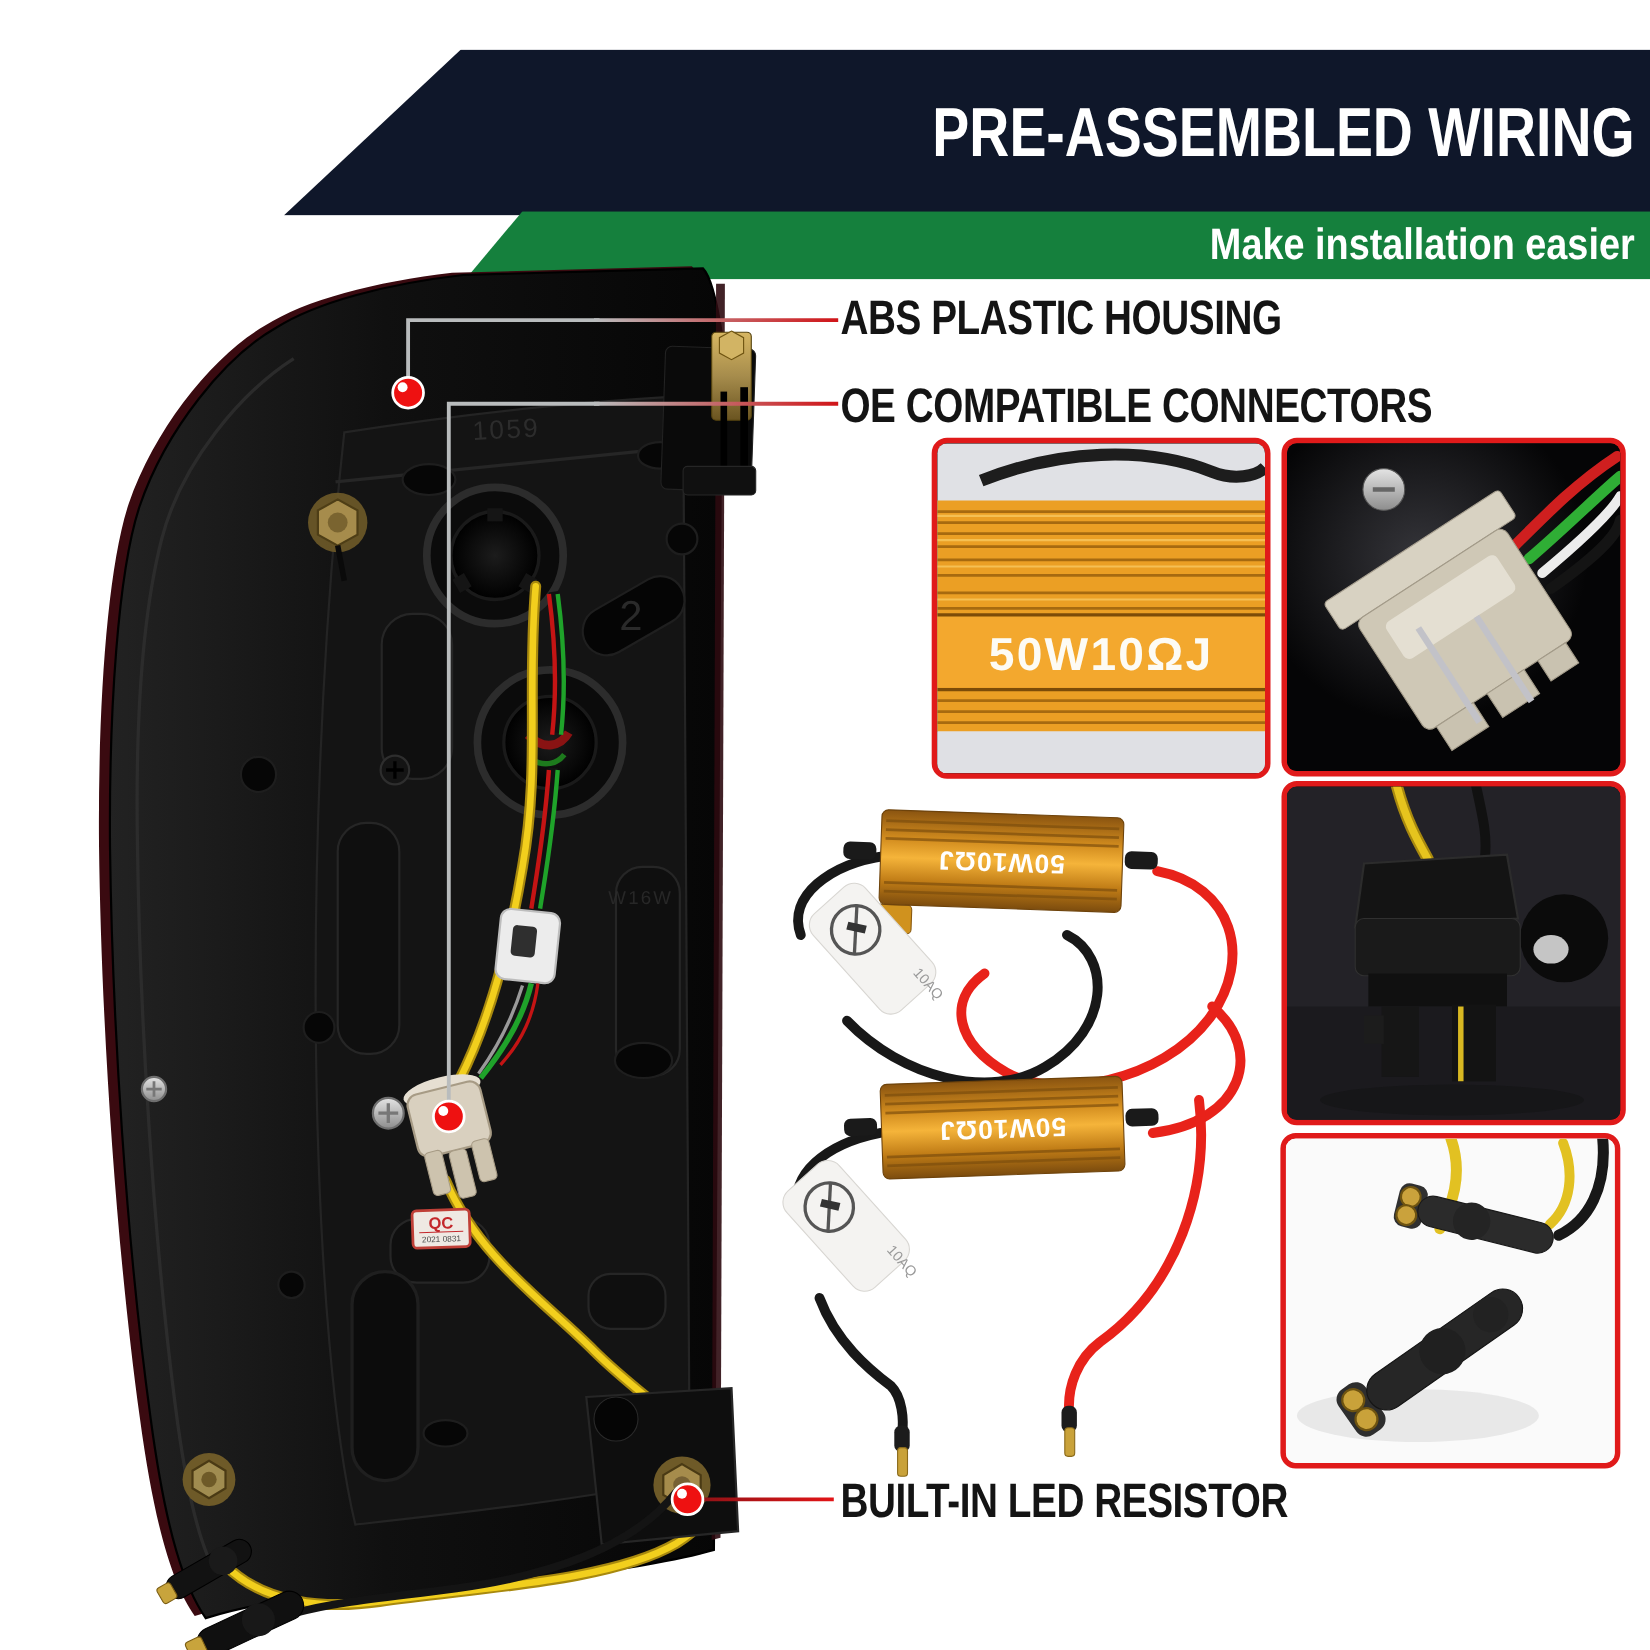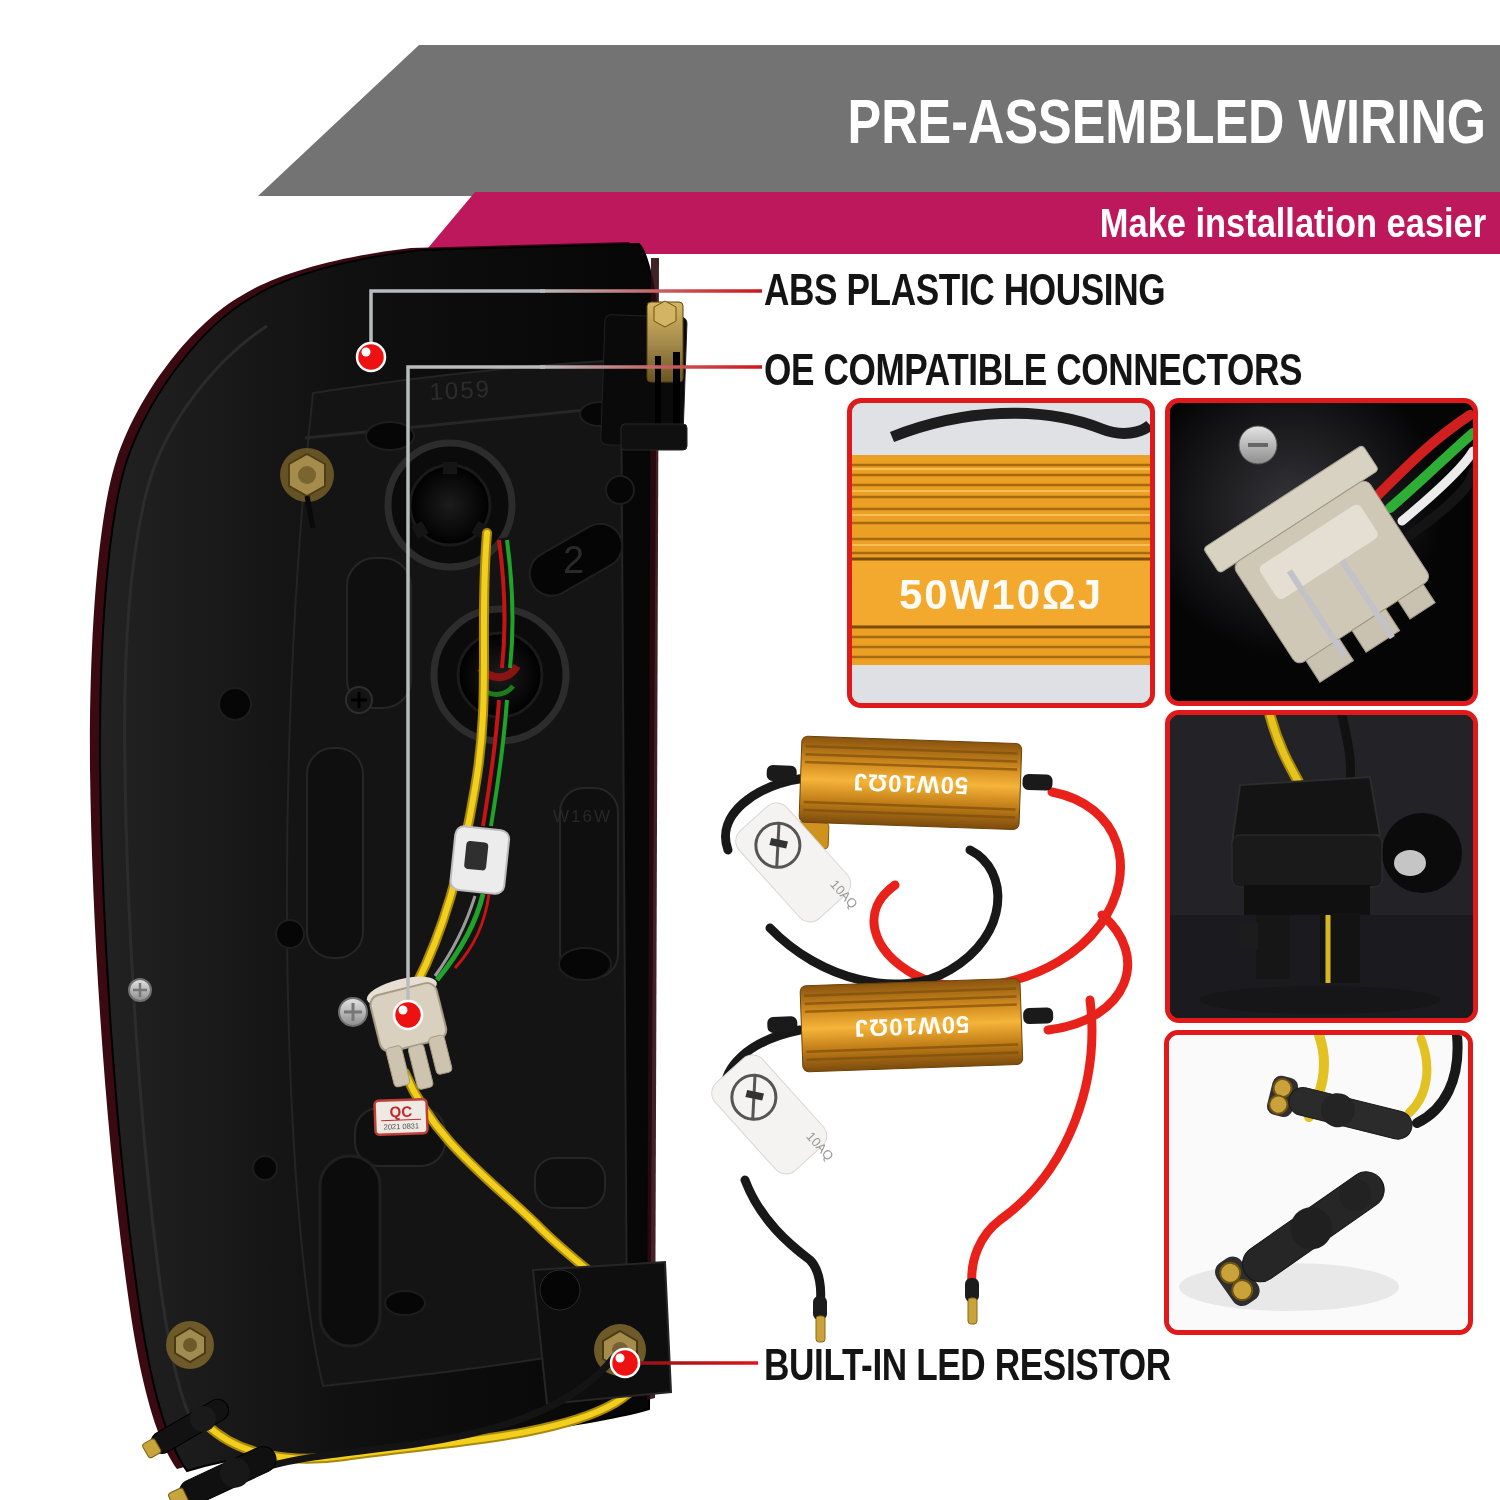--- a/index.html
+++ b/index.html
@@ -1,22 +1,22 @@
 <!DOCTYPE html>
 <html><head>
 <meta charset="utf-8">
 <style>
   html,body{margin:0;padding:0;background:#fff;}
   body{width:1500px;height:1500px;position:relative;overflow:hidden;
        font-family:"Liberation Sans",sans-serif;}
   .abs{position:absolute;}
   
-  #red-band{left:150px;top:45px;width:1350px;height:151px;background:#737373;
+  #red-band{left:150px;top:45px;width:1350px;height:151px;background:#0f172a;
             clip-path:polygon(269px 0,1350px 0,1350px 100%,108px 100%);}
-  #gray-band{left:370px;top:192px;width:1130px;height:62px;background:#be185d;
+  #gray-band{left:370px;top:192px;width:1130px;height:62px;background:#15803d;
              clip-path:polygon(105px 0,1130px 0,1130px 100%,53px 100%);}
   .band-text{position:absolute;right:14px;top:50%;color:#fff;font-weight:700;white-space:nowrap;}
   #banner-title{font-size:63px;letter-spacing:0;transform:translateY(-50%) scaleX(.8);transform-origin:right center;}
   #banner-subtitle{font-size:40px;transform:translateY(-50%) scaleX(.86);transform-origin:right center;}
   
   .callout-label{position:absolute;left:764px;font-size:44px;font-weight:700;color:#141414;
                  white-space:nowrap;transform:scaleX(.8);transform-origin:left center;letter-spacing:-.5px;}
   
   .inset{position:absolute;border:5px solid #e01a1a;border-radius:14px;overflow:hidden;background:#111;}
   .inset svg{display:block;}

